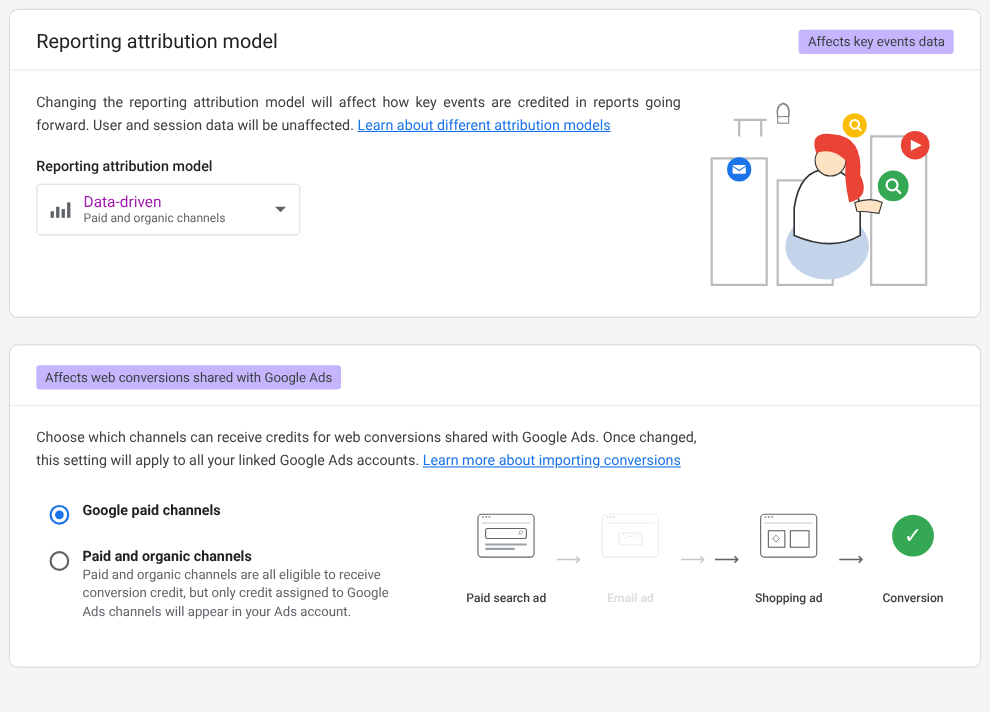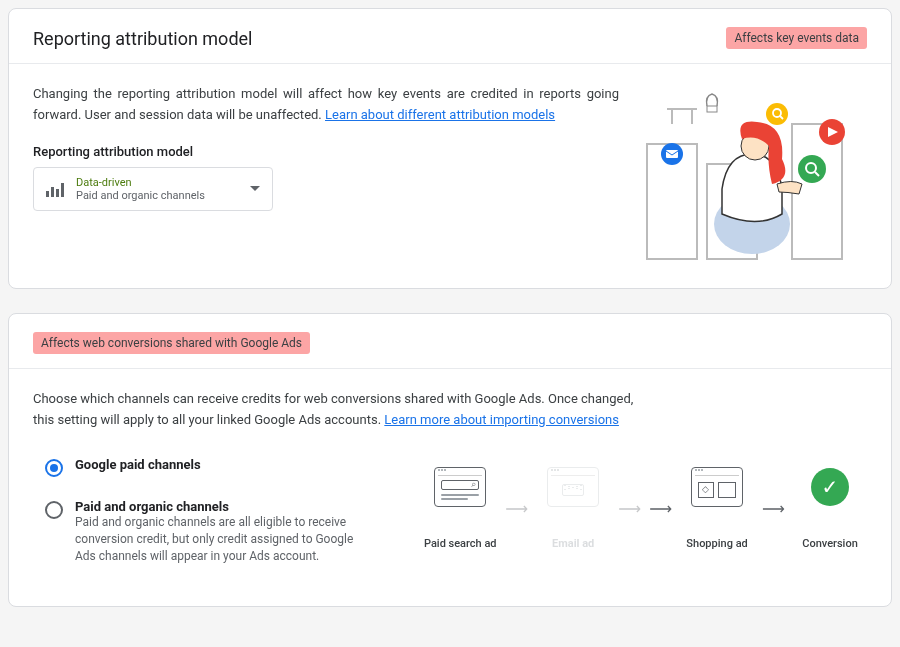--- a/index.html
+++ b/index.html
@@ -23,21 +23,21 @@
     align-items: center;
     padding: 18px 24px 14px 24px;
     border-bottom: 1px solid #e8eaed;
   }
   .card-title {
     font-size: 18px;
     font-weight: 400;
     color: #202124;
   }
   .badge {
-    background: #fca5a5;
+    background: #c4b5fd;
     color: #3c4043;
     font-size: 12px;
     padding: 4px 8px;
     border-radius: 3px;
   }
   .card-body {
     padding: 20px 24px 24px 24px;
     display: flex;
     gap: 8px;
     align-items: flex-start;
@@ -74,21 +74,21 @@
     width: 20px;
     height: 16px;
     display: flex;
     align-items: flex-end;
     gap: 2px;
     margin-right: 10px;
     color: #5f6368;
   }
   .bars-icon span { background:#5f6368; width:3px; display:block; }
   .dropdown .dd-text { flex:1; }
-  .dropdown .dd-title { font-size: 11px; color:#4d7c0f; }
+  .dropdown .dd-title { font-size: 14px; color:#a21caf; }
   .dropdown .dd-sub { font-size: 11px; color:#5f6368; }
   .dropdown .caret {
     width: 0; height: 0;
     border-left: 5px solid transparent;
     border-right: 5px solid transparent;
     border-top: 5px solid #5f6368;
     margin-left: 12px;
   }
   .illustration {
     width: 240px; height: 180px; flex-shrink:0;

